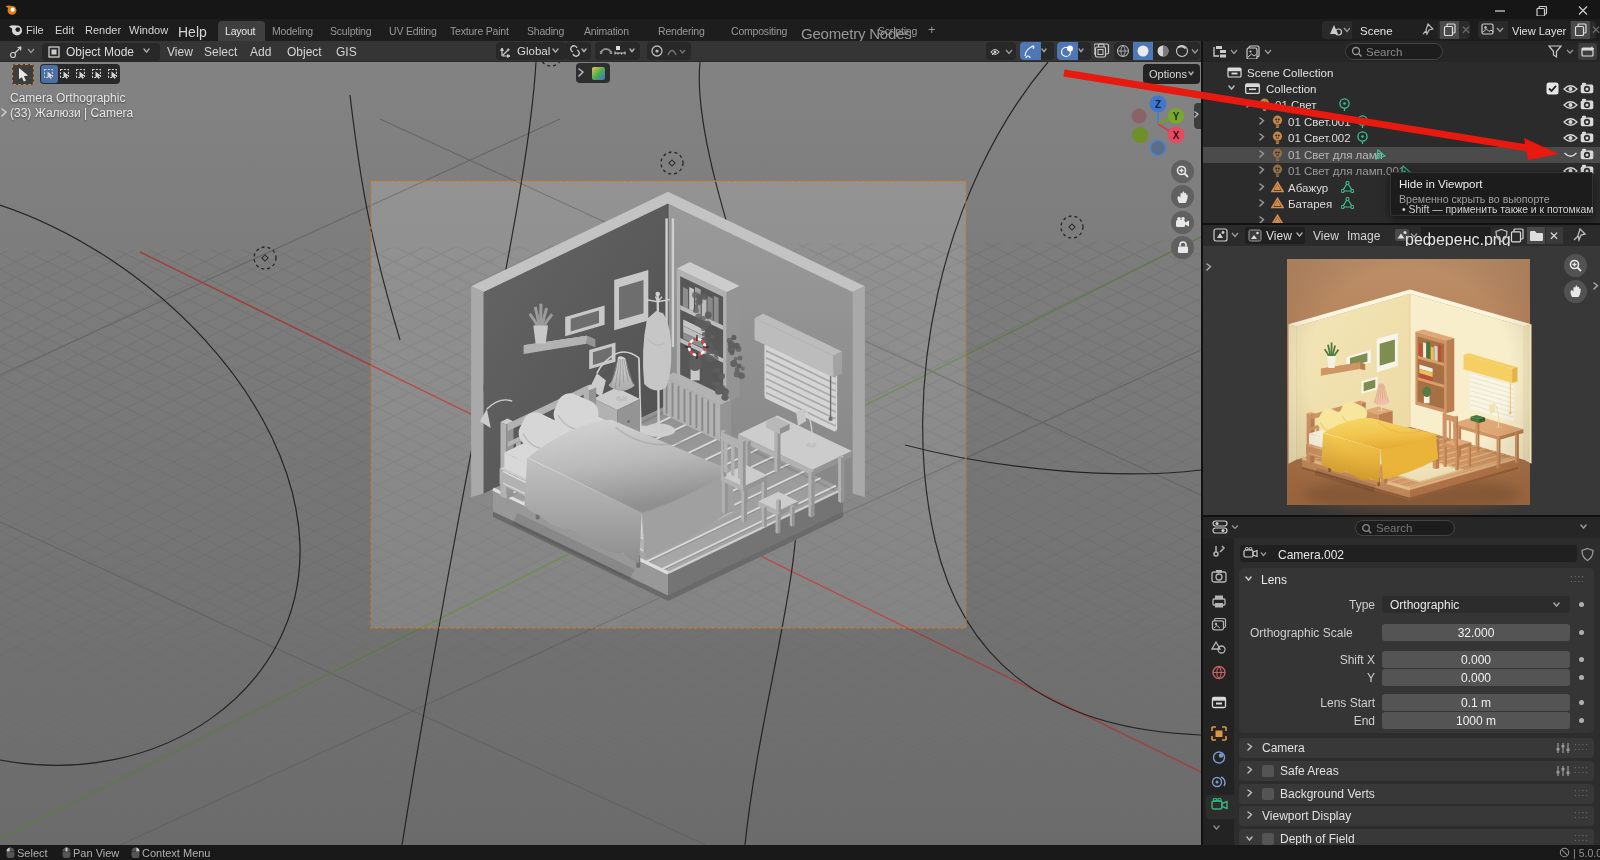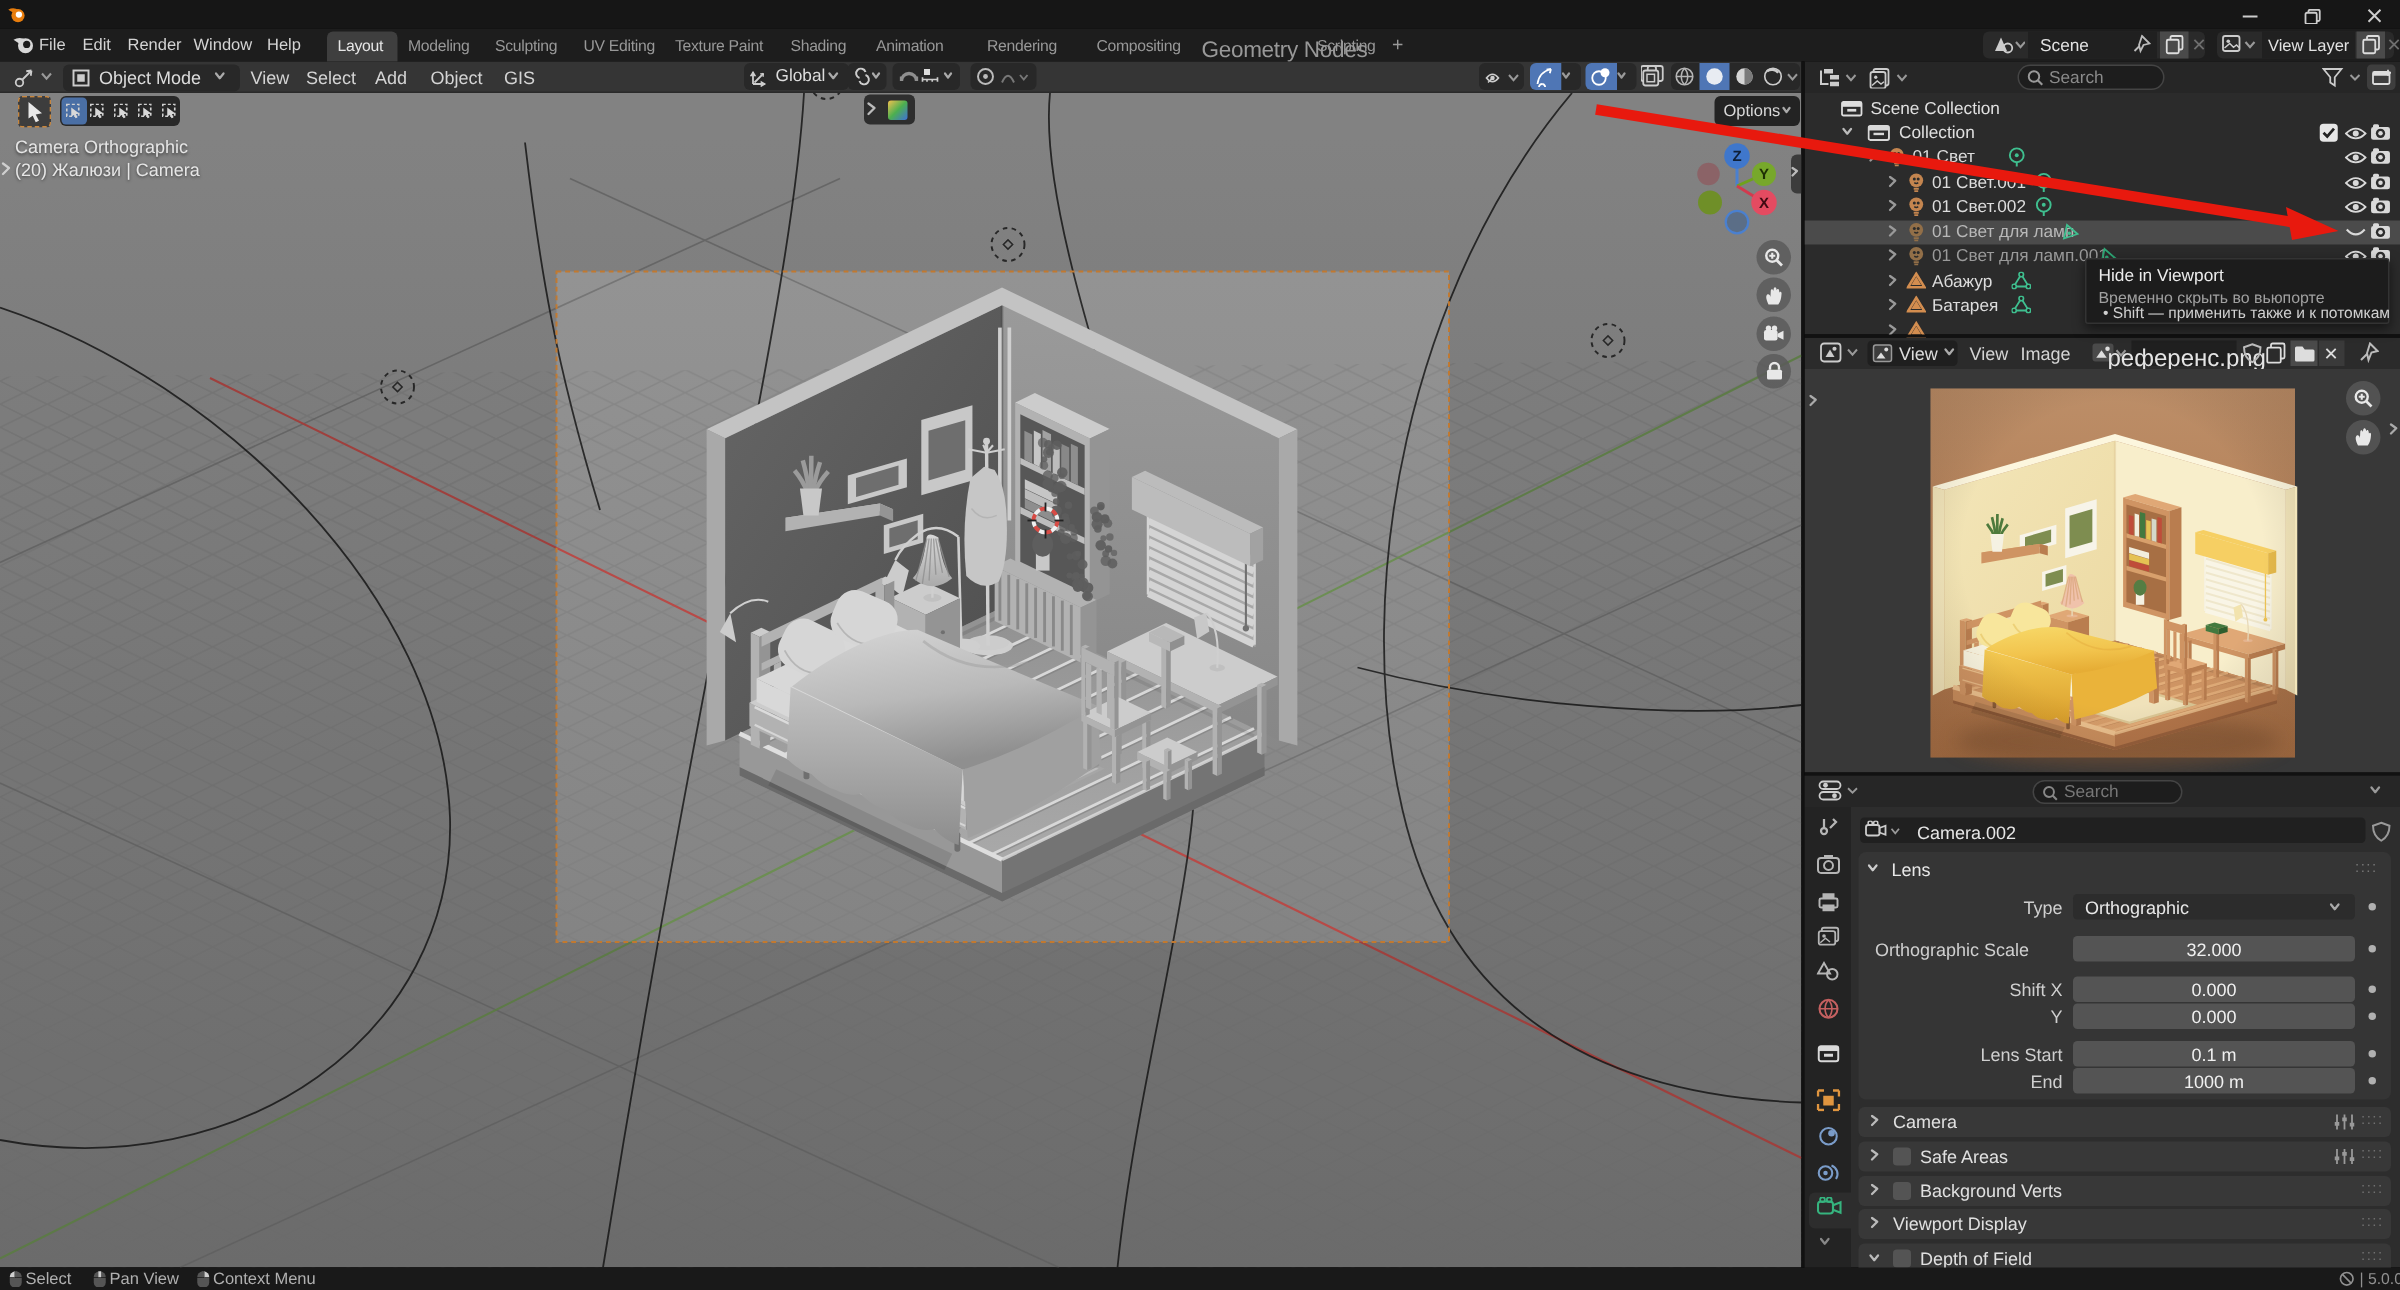--- a/index.html
+++ b/index.html
@@ -16,21 +16,21 @@
     <div class="ab" style="left:0;top:19px;width:1600px;height:22px;background:#1d1d1d"></div>
     <svg class="ab" style="left:8px;top:22px" width="18" height="16">
       <circle cx="9" cy="8.5" r="5" fill="#d8d8d8"></circle>
       <circle cx="9.8" cy="7.6" r="2.4" fill="#1d1d1d"></circle>
       <path d="M1,4.5 Q5,2 9.5,4.6 L5.5,7.5 Z" fill="#d8d8d8"></path>
     </svg>
     <div class="txt" style="left:26px;top:24px;font-size:11px;color:#d4d4d4">File</div>
     <div class="txt" style="left:55px;top:24px;font-size:11px;color:#d4d4d4">Edit</div>
     <div class="txt" style="left:85px;top:24px;font-size:11px;color:#d4d4d4">Render</div>
     <div class="txt" style="left:129px;top:24px;font-size:11px;color:#d4d4d4">Window</div>
-    <div class="txt" style="left:178px;top:24px;font-size:11px;color:#d4d4d4">Help</div>
+    <div class="txt" style="left:178px;top:24px;font-size:14px;color:#d4d4d4">Help</div>
     <div class="ab" style="left:218px;top:21px;width:47px;height:20px;background:#3f3f3f;border-radius:4px 4px 0 0"></div>
     <div class="txt" style="left:225px;top:25px;font-size:10.5px;letter-spacing:-0.2px;color:#e6e6e6">Layout</div>
     <div class="txt" style="left:272px;top:25px;font-size:10.5px;letter-spacing:-0.2px;color:#989898">Modeling</div>
     <div class="txt" style="left:330px;top:25px;font-size:10.5px;letter-spacing:-0.2px;color:#989898">Sculpting</div>
     <div class="txt" style="left:389px;top:25px;font-size:10.5px;letter-spacing:-0.2px;color:#989898">UV Editing</div>
     <div class="txt" style="left:450px;top:25px;font-size:10.5px;letter-spacing:-0.2px;color:#989898">Texture Paint</div>
     <div class="txt" style="left:527px;top:25px;font-size:10.5px;letter-spacing:-0.2px;color:#989898">Shading</div>
     <div class="txt" style="left:584px;top:25px;font-size:10.5px;letter-spacing:-0.2px;color:#989898">Animation</div>
     <div class="txt" style="left:658px;top:25px;font-size:10.5px;letter-spacing:-0.2px;color:#989898">Rendering</div>
     <div class="txt" style="left:731px;top:25px;font-size:10.5px;letter-spacing:-0.2px;color:#989898">Compositing</div>
@@ -569,21 +569,21 @@
         </linearGradient>
       </defs>
       <rect x="1" y="1" width="13" height="13" rx="2" fill="url(#cb)"></rect>
     </svg>
     <div class="ab" style="left:1143px;top:64px;width:57px;height:20px;background:#232323;border-radius:4px"></div>
     <div class="txt" style="left:1149px;top:68px;font-size:11px;color:#d8d8d8">Options</div>
     <svg style="position:absolute;left:1188px;top:70px" width="10" height="10">
       <path d="M1,2 L3.0,4.7 L5,2" fill="none" stroke="#aaa" stroke-width="1.5" stroke-linecap="round" stroke-linejoin="round"></path>
     </svg>
     <div class="txt" style="left:10px;top:91px;font-size:12px;color:#e6e6e6;text-shadow:0 1px 2px rgba(0,0,0,0.5)">Camera Orthographic</div>
-    <div class="txt" style="left:10px;top:106px;font-size:12px;color:#e6e6e6;text-shadow:0 1px 2px rgba(0,0,0,0.5)">(20) Жалюзи | Camera</div>
+    <div class="txt" style="left:10px;top:106px;font-size:12px;color:#e6e6e6;text-shadow:0 1px 2px rgba(0,0,0,0.5)">(33) Жалюзи | Camera</div>
     <svg style="position:absolute;left:0px;top:108px" width="12" height="12">
       <path d="M2,1 L6.0,4.0 L2,8" fill="none" stroke="#cfcfcf" stroke-width="1.5" stroke-linecap="round" stroke-linejoin="round"></path>
     </svg>
     <svg class="ab" style="left:1126px;top:92px" width="70" height="70">
       <line x1="32" y1="12" x2="32" y2="32" stroke="#4a80d0" stroke-width="2"></line>
       <line x1="32" y1="32" x2="50" y2="24" stroke="#6fa21c" stroke-width="2"></line>
       <line x1="32" y1="32" x2="50" y2="43" stroke="#d23a4e" stroke-width="2"></line>
       <circle cx="32" cy="12" r="8.5" fill="#3f77cc"></circle>
       <text x="32" y="15.5" font-size="10" font-weight="bold" fill="#0f2038" text-anchor="middle" font-family="Liberation Sans">Z</text>
       <circle cx="50" cy="24" r="8" fill="#77a82b"></circle>

